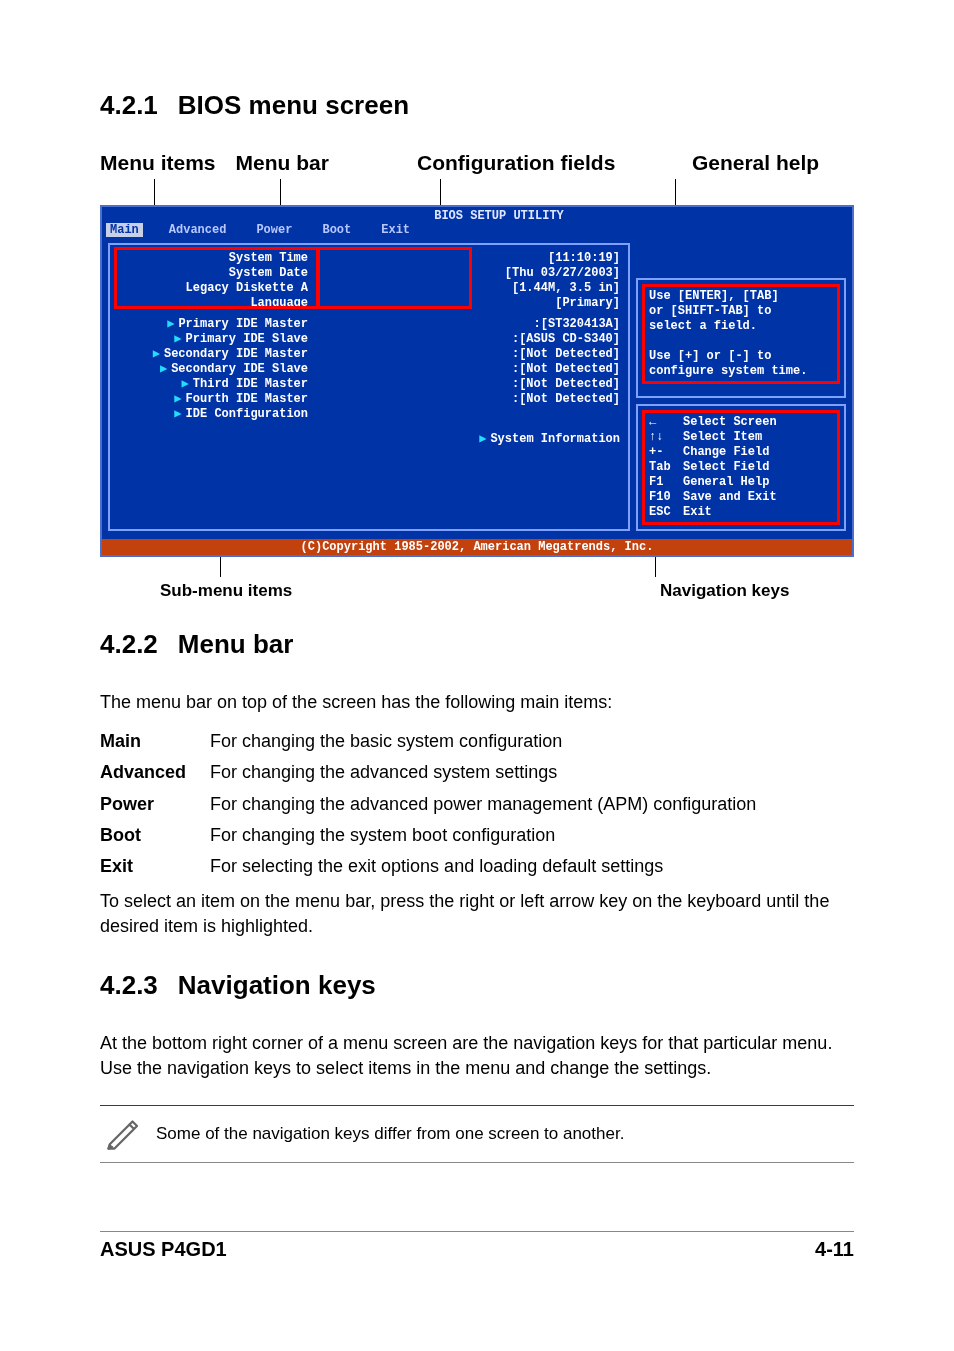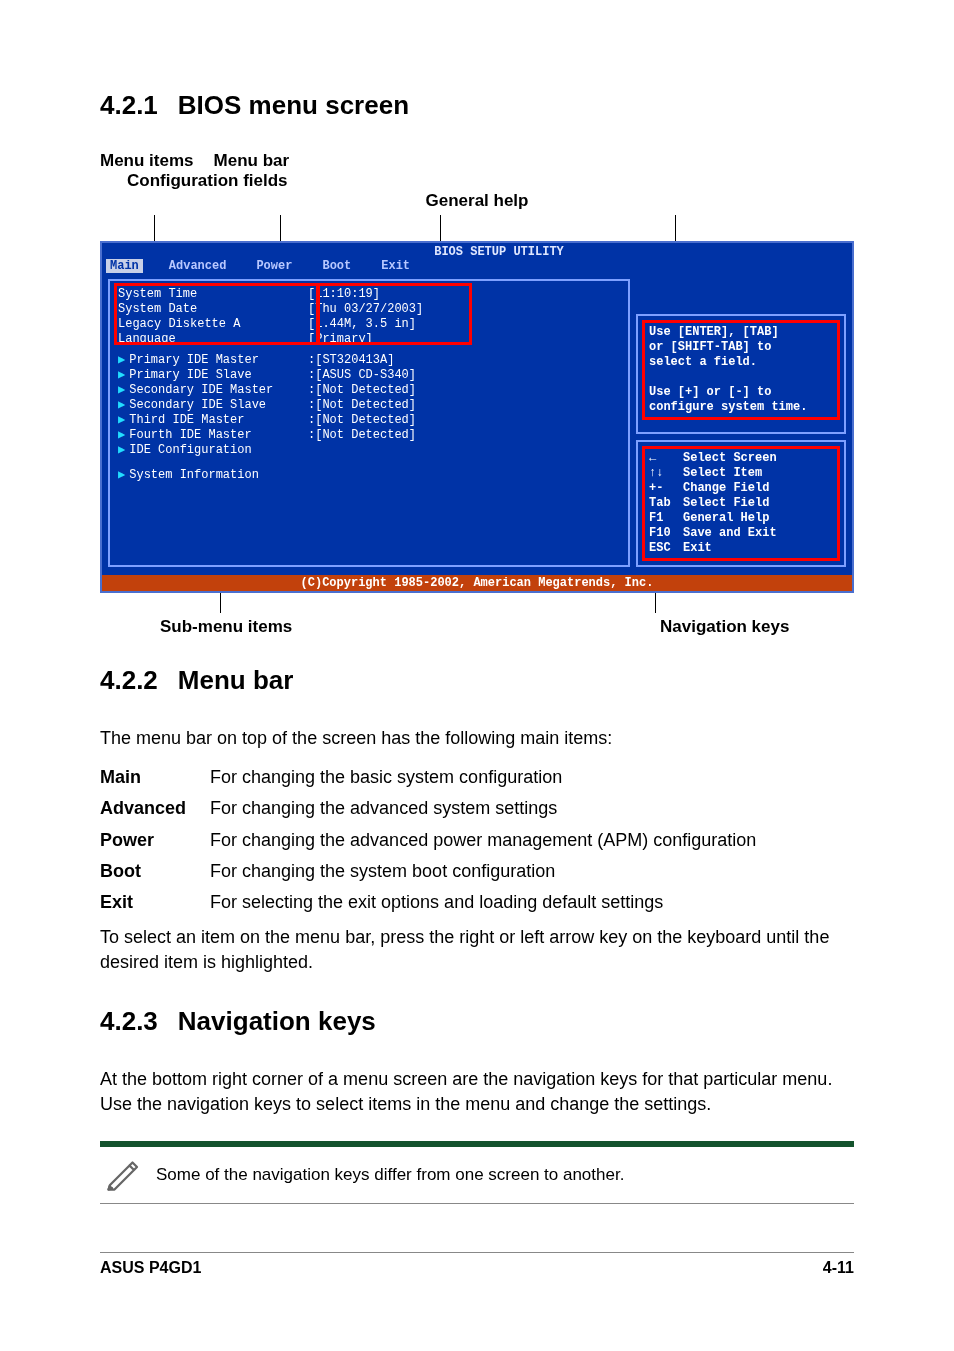--- a/index.html
+++ b/index.html
@@ -18,23 +18,22 @@
   font-size: 26px;
   font-weight: bold;
   margin: 0 0 30px 0;
 }
 h2.section-title .num {
   margin-right: 20px;
 }
 .callout-labels-top {
   display: flex;
   font-weight: bold;
-  font-size: 17px;
+  font-size: 21px;
   margin-bottom: 4px;
-  flex-direction: column;
 }
 .callout-labels-top .grp1 { width: 290px; display:flex; }
 .callout-labels-top .lbl-items { }
 .callout-labels-top .lbl-bar { margin-left: 20px; }
 .callout-labels-top .lbl-config { width: 240px; margin-left: 27px; }
 .callout-labels-top .lbl-help { flex: 1; text-align: center; }
 .leaderlines-top {
   position: relative;
   height: 26px;
 }
@@ -91,21 +90,21 @@
   gap: 6px;
 }
 .panel-right .pr-box {
   border: 2px solid #7ea0ff;
   padding: 6px 8px;
 }
 .panel-right .pr-box.flex-grow { flex:1;margin-top:35px; }
 .rowset { display:flex; }
 .rowset .labels-col { width: 190px; }
 .rowset .values-col { flex:1; }
-.bios-row { white-space: pre; color:#fff; font-weight:normal; line-height:1.25; }
+.bios-row { white-space: pre; color:#fff; font-weight:bold; line-height:1.25;text-align:right; }
 .bios-row .arrow { color:#2df; margin-right:4px; }
 .red-box1 {
   position:absolute;
   border:3px solid #ff0000;
   left:4px; top:2px; width:200px; height:56px;
   pointer-events:none;
 }
 .red-box2 {
   position:absolute;
   border:3px solid #ff0000;
@@ -129,24 +128,24 @@
   position:relative; height:20px;
 }
 .leaderlines-bot .v {
   position:absolute; width:1px; background:#000; top:0; height:20px;
 }
 .para { font-size:18px; line-height:1.4; margin:10px 0 14px 0; }
 .menu-defs { font-size:18px; line-height:1.4; }
 .menu-defs .row { display:flex; margin-bottom:6px; }
 .menu-defs .term { width:110px; font-weight:bold; }
 .menu-defs .desc { flex:1; }
-.note-row { display:flex; align-items:center; border-top:6px solid #14532d; border-bottom:1px solid #888; padding:8px 4px; margin-top:24px; gap:16px; }
+.note-row { display:flex; align-items:center; border-top:1px solid #14532d; border-bottom:1px solid #888; padding:8px 4px; margin-top:24px; gap:16px; }
 .note-row .icon svg { width:36px; height:36px; }
 .note-row .text { font-size:17px; }
-.footer { display:flex; justify-content:space-between; font-weight:bold; font-size:16px; margin-top:48px; border-top:1px solid #888; padding-top:6px; }
+.footer { display:flex; justify-content:space-between; font-weight:bold; font-size:20px; margin-top:68px; border-top:1px solid #888; padding-top:6px; }
 .red-box-help {
   border:3px solid #ff0000;
   padding:2px 4px;
   margin:-2px -4px 6px -4px;
 }
 .red-box-nav {
   border:3px solid #ff0000;
   padding:2px 4px;
   margin:-2px -4px;
 }

